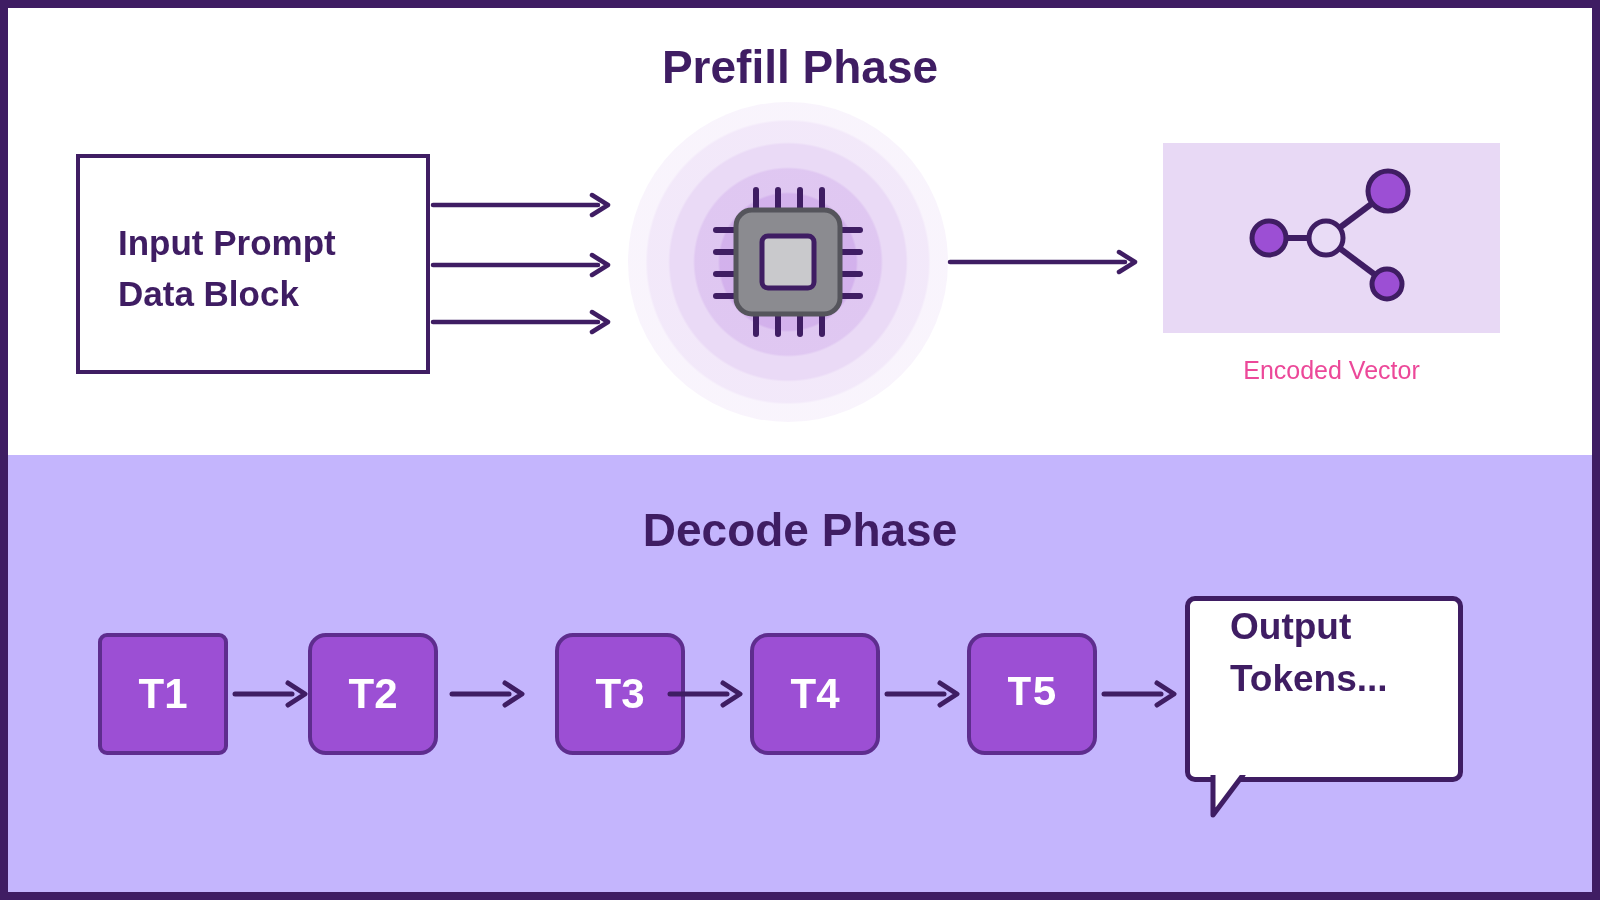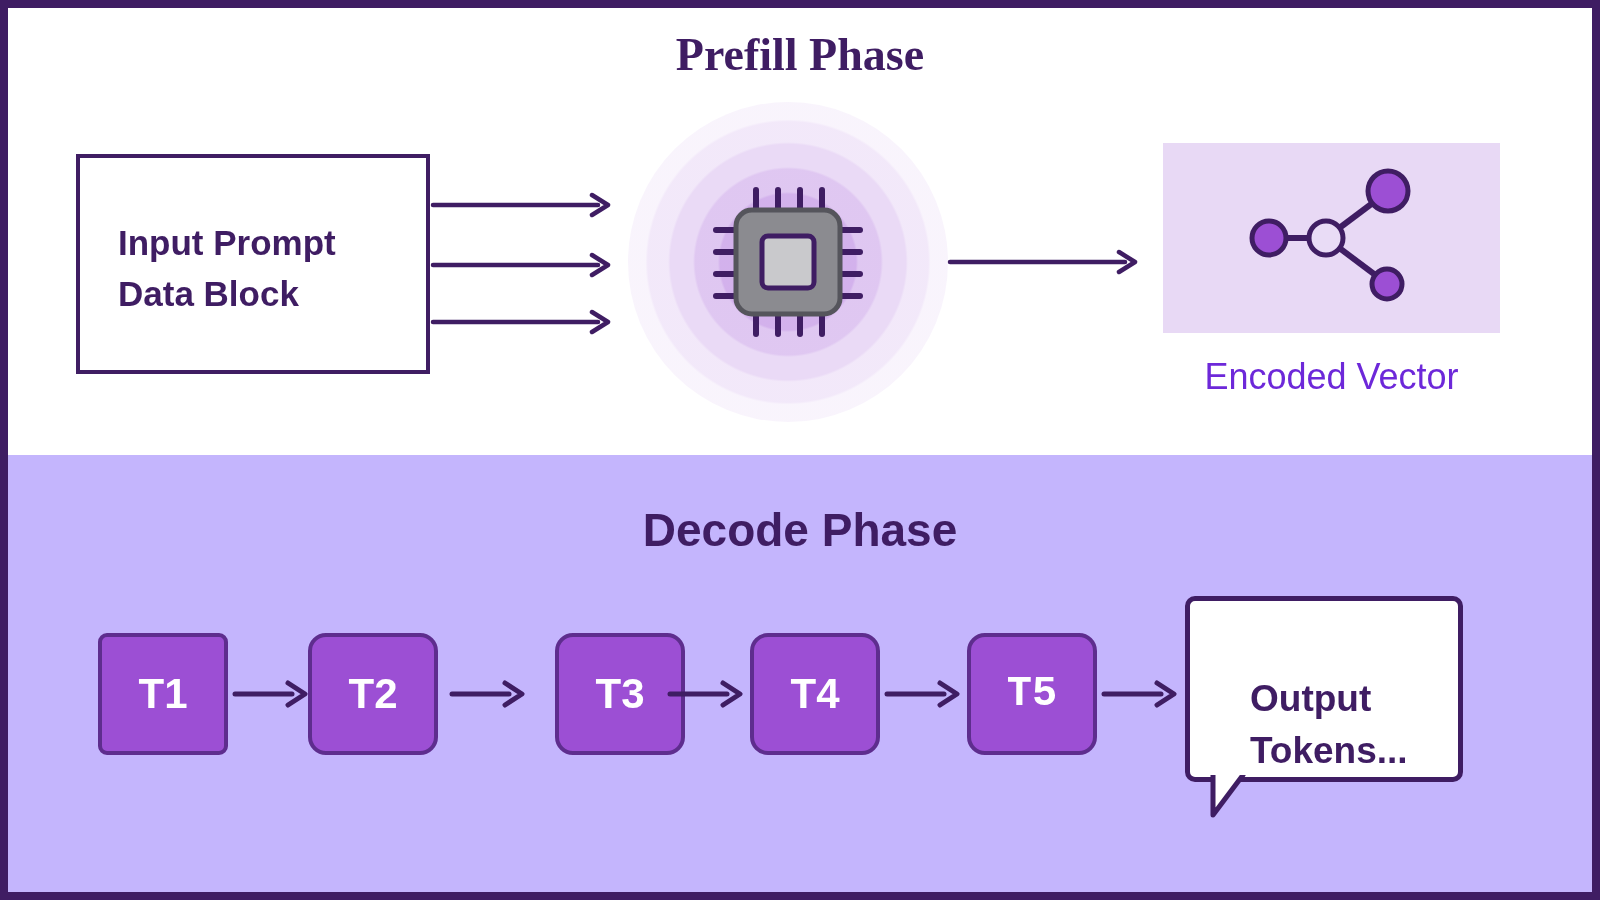--- a/index.html
+++ b/index.html
@@ -24,21 +24,21 @@
     width: 1584px; height: 437px;
     background: #c4b5fd;
   }
 
   .phase-title {
     position: absolute; left: 0; width: 100%;
     text-align: center;
     font-size: 46px; font-weight: 700;
     color: #3f1d63;
   }
-  .prefill-title { top: 20px; font-family: Liberation Serif, serif; }
+  .prefill-title { top: 32px; }
   .decode-title  { top: 48px; }
 
   .input-block {
     position: absolute; left: 68px; top: 146px;
     width: 354px; height: 220px;
     background: #ffffff;
     border: 4px solid #3f1d63;
     display: flex; align-items: center;
     padding-left: 38px;
   }
@@ -71,22 +71,22 @@
     position: absolute; left: 1155px; top: 135px;
     width: 337px; height: 190px;
     background: #e8d9f5;
   }
   .vector-icon { position: absolute; left: 68px; top: 12px; }
 
   .vector-caption {
     position: absolute; left: 1155px; top: 348px;
     width: 337px;
     text-align: center;
-    font-size: 36px; font-weight: 500;
-    color: #6d28d9;
+    font-size: 25px; font-weight: 500;
+    color: #ec4899;
   }
 
   .token {
     position: absolute; top: 178px;
     width: 130px; height: 122px;
     background: #9c4fd4;
     border: 4px solid #5e2d8e;
     border-radius: 18px;
     display: flex; align-items: center; justify-content: center;
     color: #ffffff;
@@ -97,22 +97,22 @@
   .token-3 { left: 547px; }
   .token-4 { left: 742px; text-align: right; }
   .token-5 { left: 959px; font-family: Liberation Mono, monospace; }
 
   .bubble {
     position: absolute; left: 1177px; top: 141px;
     width: 278px; height: 186px;
     background: #ffffff;
     border: 5px solid #3f1d63;
     border-radius: 10px;
-    display: flex; align-items: flex-end;
-    padding-left: 60px;
+    display: flex; align-items: flex-start;
+    padding-left: 40px;
   }
   .bubble-label {
     font-size: 37px; font-weight: 800;
     color: #3f1d63;
     line-height: 1.4;
     white-space: pre-line;
   }
   .bubble-tail {
     position: absolute;
     left: 20px; top: 174px;

